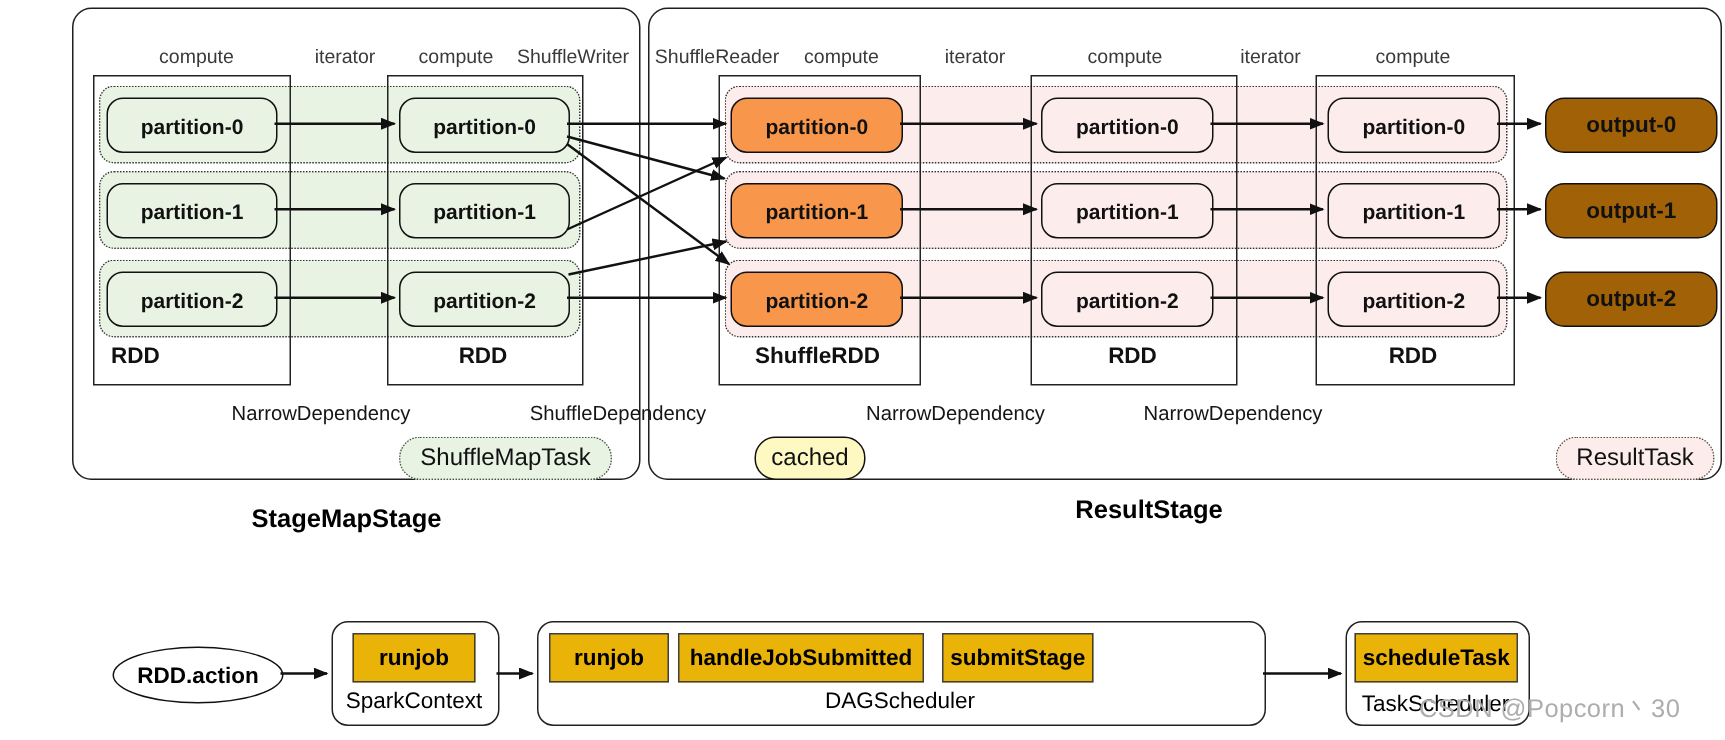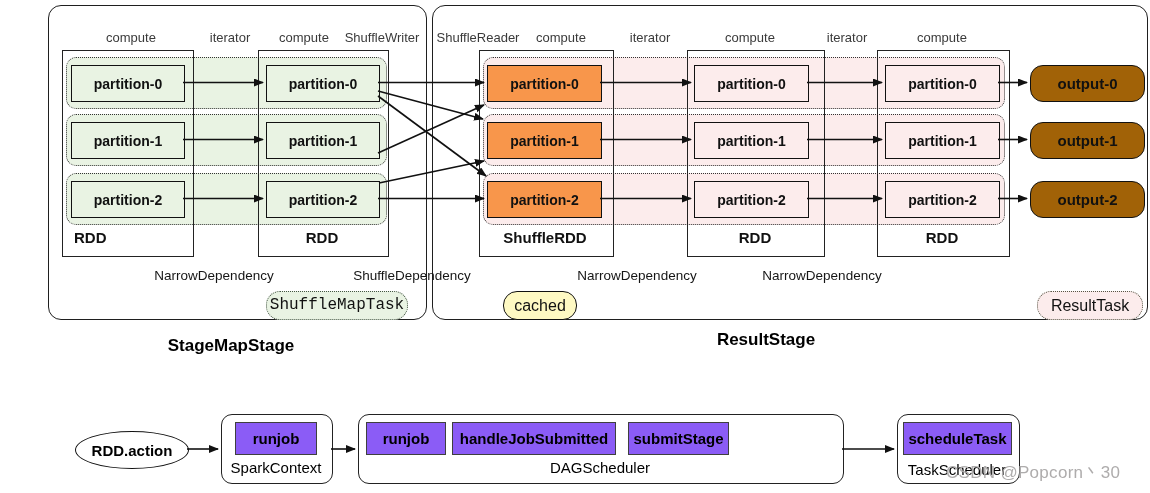--- a/index.html
+++ b/index.html
@@ -5,38 +5,38 @@
   html,body{margin:0;padding:0;background:#fff;}
   #canvas{position:relative;width:1150px;height:493px;background:#fff;
           font-family:"Liberation Sans","DejaVu Sans",sans-serif;overflow:hidden;}
   .abs{position:absolute;}
   .stage{border:1.6px solid #1f1f1f;border-radius:13px;background:#fff;z-index:0;}
   .hdr{font-size:13px;color:#3a3a3a;transform:translateX(-50%);white-space:nowrap;z-index:4;}
   .band{border:1.5px dotted #333;border-radius:10px;z-index:1;}
   .band.g{background:#e9f3e3;}
   .band.p{background:#fcecec;}
   .rddbox{border:1.5px solid #222;background:transparent;z-index:2;}
-  .part{border:1.5px solid #111;border-radius:0;display:flex;align-items:center;
+  .part{border:1.5px solid #111;border-radius:11px;display:flex;align-items:center;
         justify-content:center;font-weight:bold;font-size:14px;color:#111;z-index:3;}
   .part.g{background:#e9f3e3;}
   .part.o{background:#f8964b;}
   .part.p{background:#fcecec;}
   .part.w{background:#a16207;border-radius:13px;font-size:15px;}
   .rddlabel{font-weight:bold;font-size:15px;color:#111;transform:translateX(-50%);
             white-space:nowrap;z-index:4;}
   .rddlabel.noshift{transform:none;}
   .dep{font-size:13.5px;color:#151515;transform:translateX(-50%);white-space:nowrap;z-index:6;}
   .badge{height:27px;line-height:27px;text-align:center;font-size:16px;color:#111;
          border-radius:14px;z-index:6;}
-  .badge.g{background:#e9f3e3;border:1.6px dotted #445544;font-family:Liberation Mono, monospace;}
+  .badge.g{background:#e9f3e3;border:1.6px dotted #445544;}
   .badge.o{background:#fef9c3;border:1.5px solid #111;}
   .badge.pk{background:#fcecec;border:1.6px dotted #554;text-align:center;}
   .title{font-weight:bold;font-size:17px;color:#000;transform:translateX(-50%);white-space:nowrap;}
   .flowbox{border:1.6px solid #222;border-radius:11px;background:#fff;z-index:2;}
-  .mbox{border:1.5px solid #3f3f3f;background:#8b5cf6;display:flex;align-items:center;
+  .mbox{border:1.5px solid #3f3f3f;background:#eab308;display:flex;align-items:center;
         justify-content:center;font-weight:bold;font-size:15px;color:#000;z-index:3;}
   .flowlabel{font-size:15px;color:#000;text-align:center;white-space:nowrap;
              transform:translateX(-50%);z-index:3;}
   .ellipse{border:1.6px solid #111;border-radius:50%;background:#fff;display:flex;
            align-items:center;justify-content:center;font-weight:bold;font-size:15px;z-index:2;}
   #arrows{position:absolute;left:0;top:0;z-index:5;pointer-events:none;}
   #watermark{font-size:17px;color:#aeacac;white-space:nowrap;z-index:20;letter-spacing:.3px;}
 </style>
 </head>
 <body>

